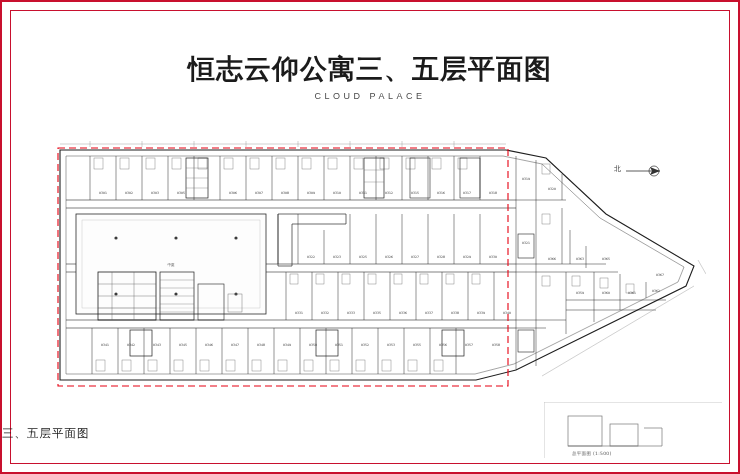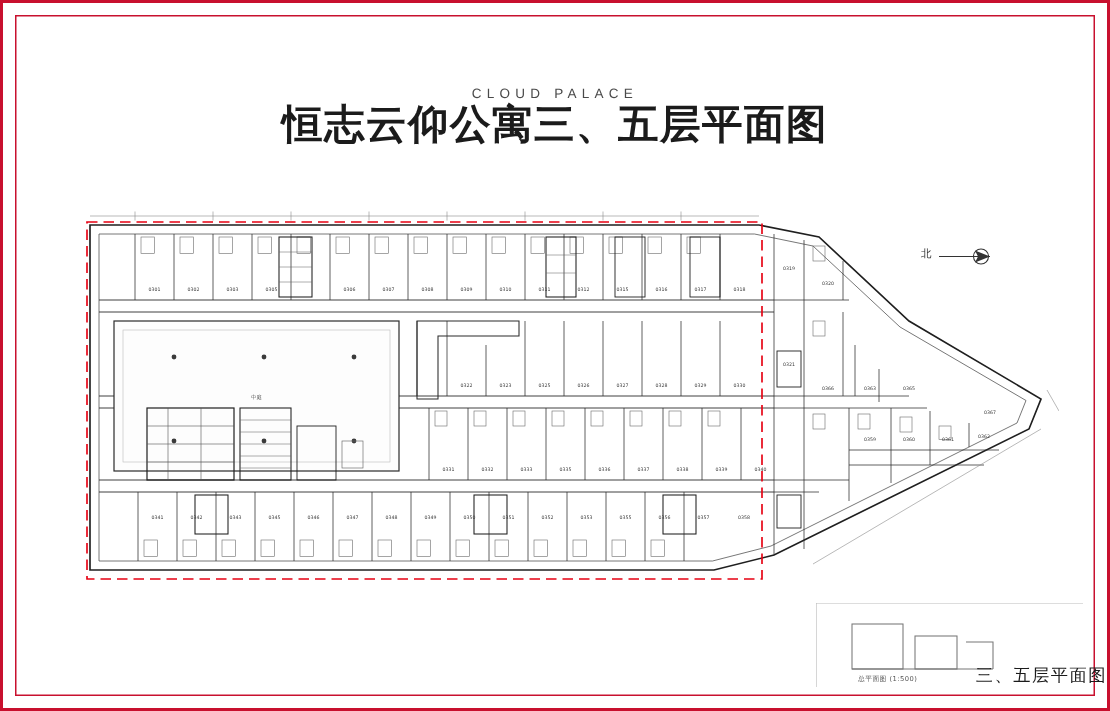--- a/index.html
+++ b/index.html
@@ -35,26 +35,25 @@
   #title-sub {
     font-family:"Liberation Sans", sans-serif;
     font-size:9px;
     color:#4a4a4a;
     letter-spacing:3.5px;
     margin-top:5px;
   }
   #caption {
     position:absolute;
     top:424px; left:0; right:0;
-    text-align:right;
+    text-align:left;
     font-family:"DejaVu Sans", sans-serif;
     font-size:11.5px;
     color:#1b1b1b;
     letter-spacing:1px;
-    margin-top:17px;
   }
 
   
   #plan {
     position:absolute;
     left:44px; top:132px;
     width:660px; height:262px;
   }
   #plan svg { display:block; }
 
@@ -77,22 +76,22 @@
     white-space:nowrap;
   }
 </style>
 </head>
 <body>
 
 <div id="page">
   <div class="inner-frame"></div>
 
   <div id="title-block">
+    <div id="title-main">恒志云仰公寓三、五层平面图</div>
     <div id="title-sub">CLOUD PALACE</div>
-    <div id="title-main">恒志云仰公寓三、五层平面图</div>
   </div>
 
   <div id="plan">
     <svg width="660" height="262" viewBox="0 0 660 262" xmlns="http://www.w3.org/2000/svg">
       <defs>
         <pattern id="hatch" width="3" height="3" patternTransform="rotate(45)" patternUnits="userSpaceOnUse">
           <line x1="0" y1="0" x2="0" y2="3" stroke="#9a9a9a" stroke-width="0.5"></line>
         </pattern>
       </defs>
 

